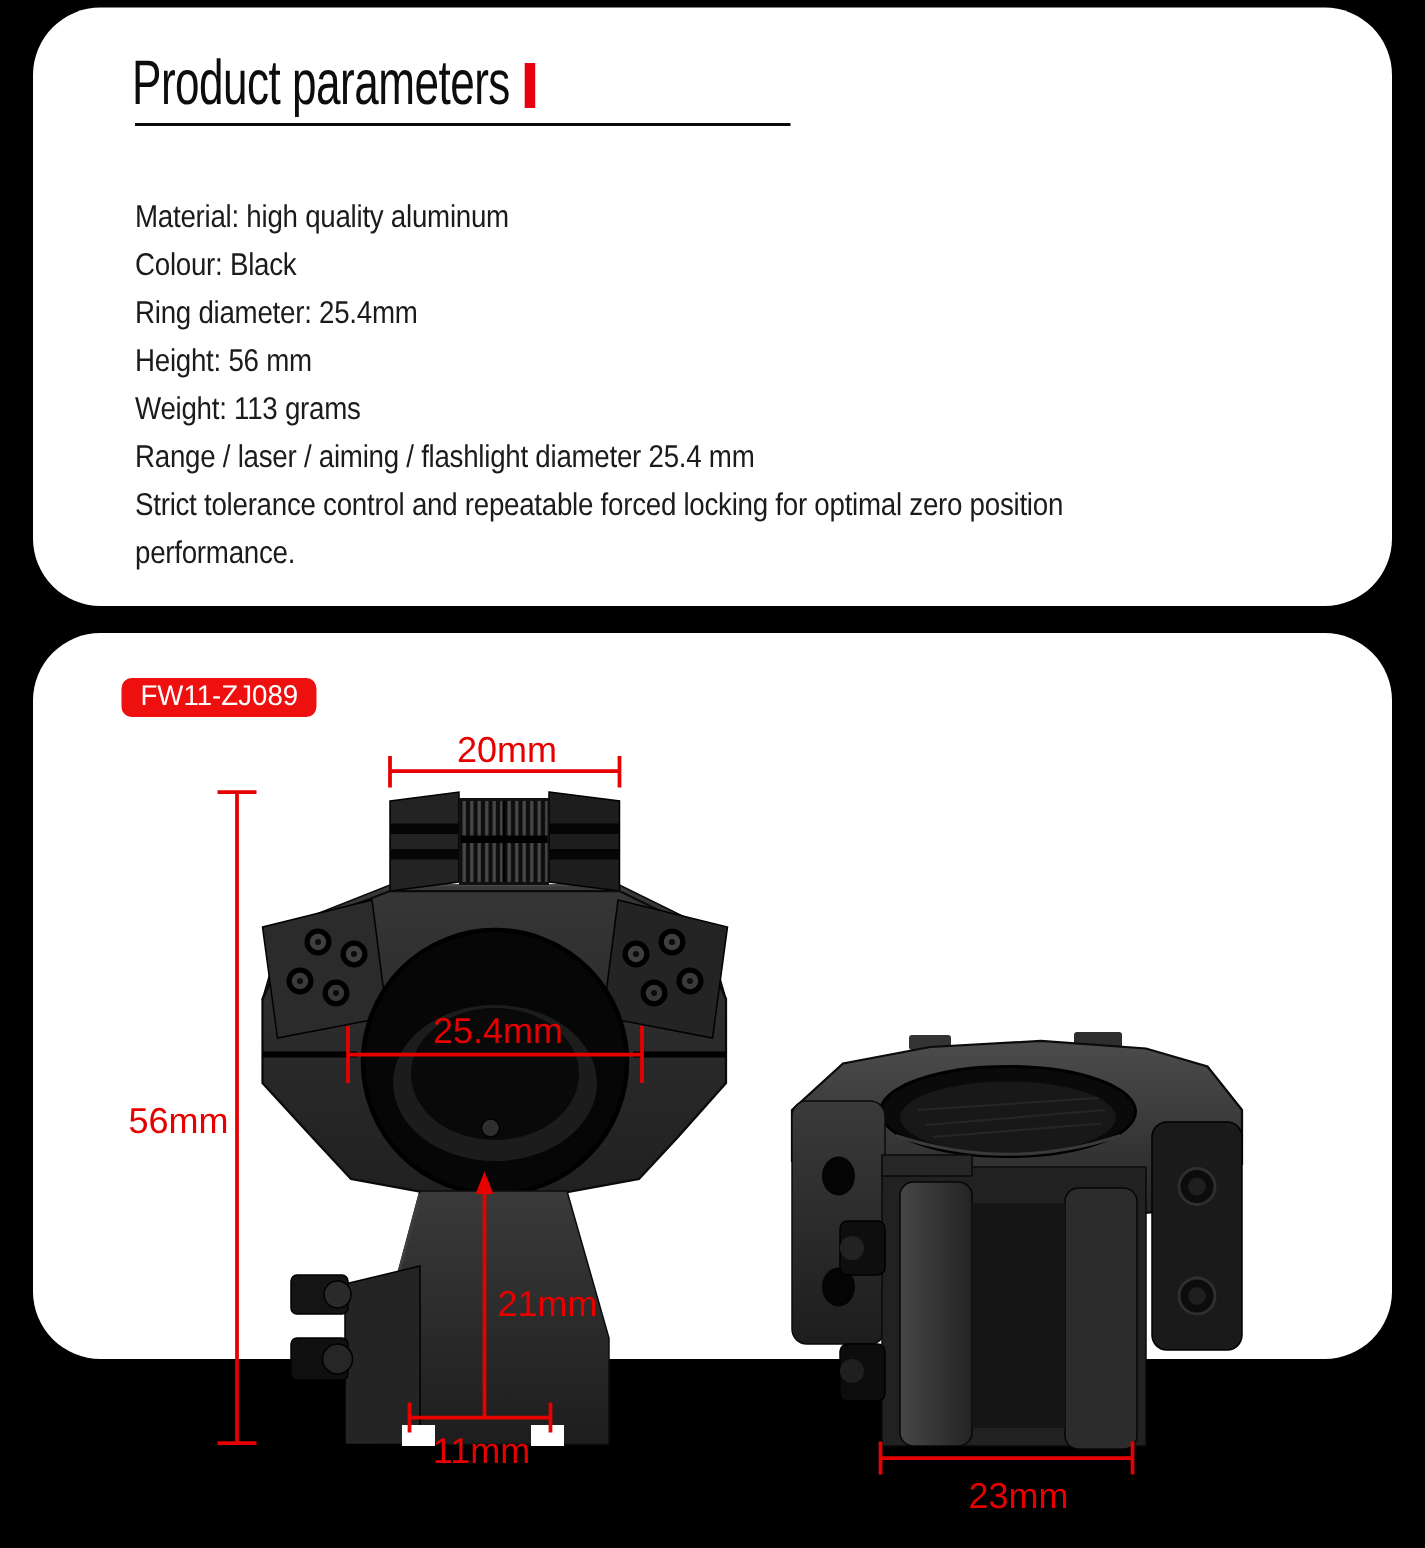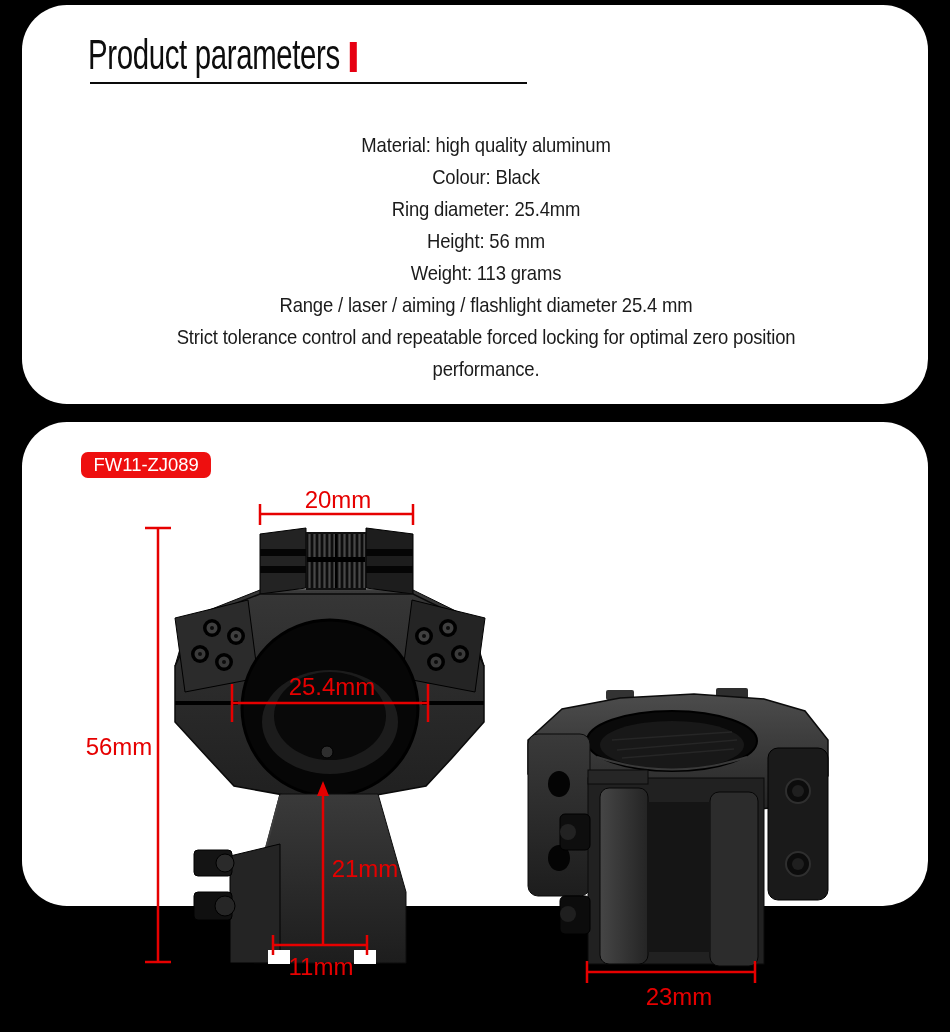--- a/index.html
+++ b/index.html
@@ -2,21 +2,21 @@
 <html><head>
 <meta charset="utf-8">
 <style>
   html,body{margin:0;padding:0;}
   body{
     width:950px;height:1032px;position:relative;overflow:hidden;
     background:#000000;
     font-family:"Liberation Sans", sans-serif;
   }
   .panel{
-    position:absolute;left:22px;width:906px;background:#ffffff;border-radius:45px;text-align:center;
+    position:absolute;left:22px;width:906px;background:#ffffff;border-radius:45px;
   }
   .panel-top{top:5px;height:399px;}
   .panel-diagram{top:422px;height:484px;}
 
   
   .title-row{
     position:absolute;left:66px;top:26px;white-space:nowrap;
     transform:scaleX(0.70);transform-origin:0 0;
   }
   .page-title{

